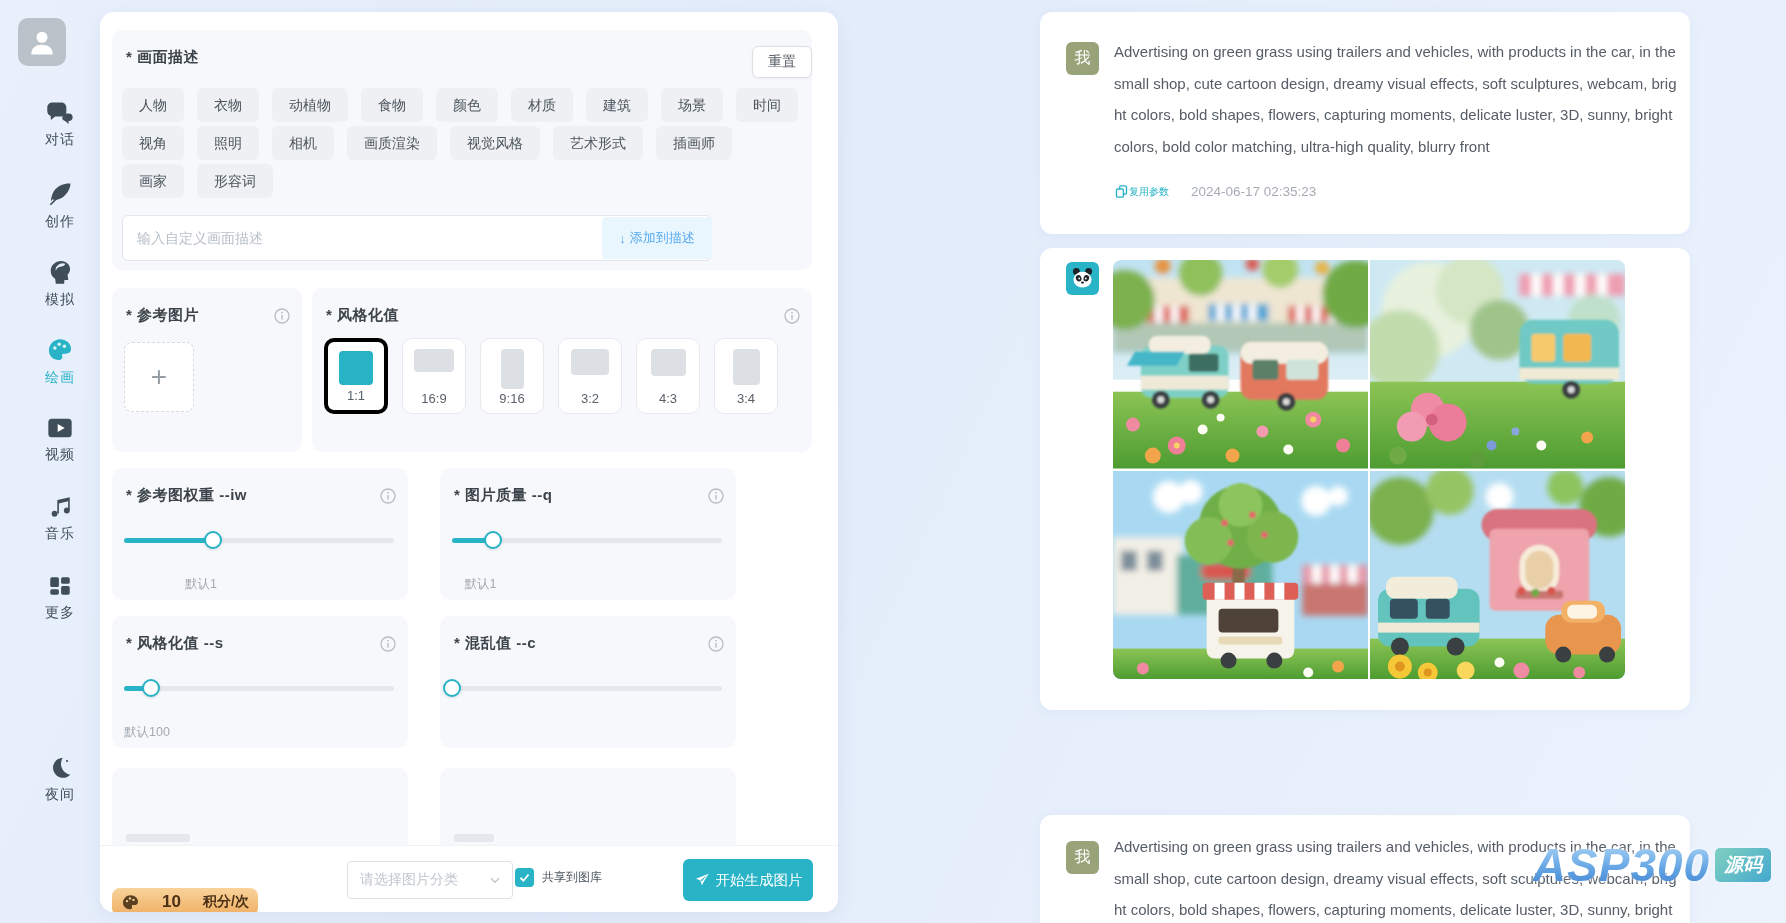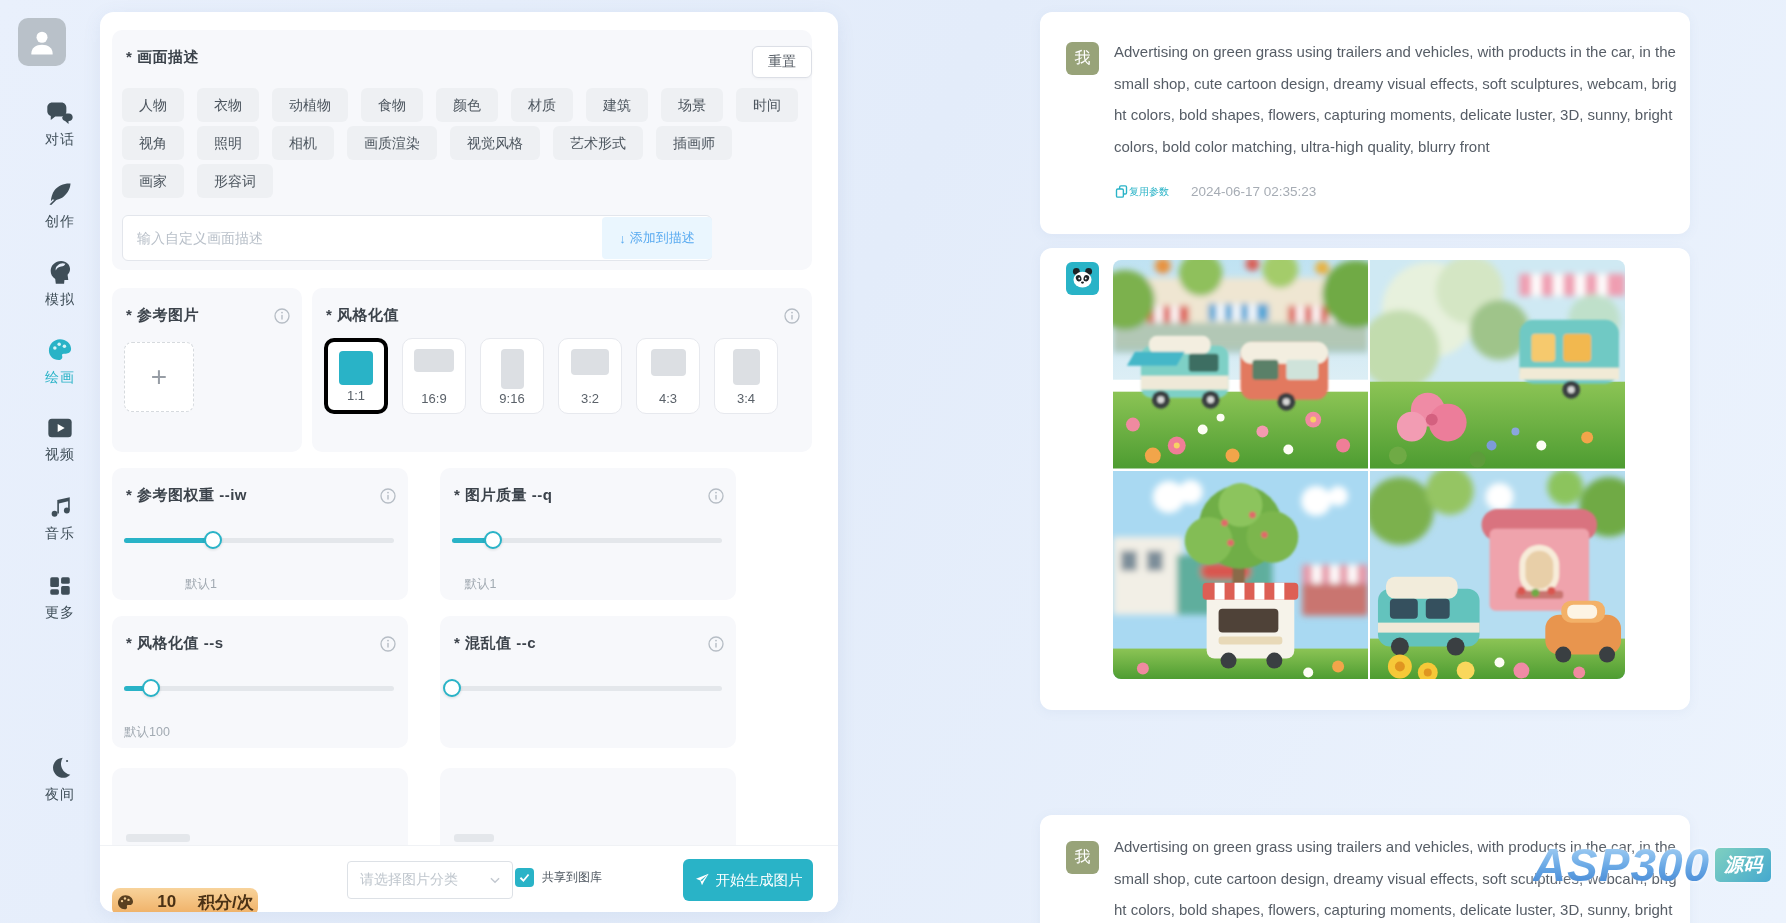--- a/index.html
+++ b/index.html
@@ -61,21 +61,21 @@
 
   .peek-panel { position:absolute; width:296px; height:90px; background:#f7f8fb; border-radius:10px; }
   .peek-smudge { position:absolute; left:14px; top:66px; width:64px; height:8px; background:#dcdfe4; border-radius:3px; opacity:.7; }
 
   .bottom-bar { position:absolute; left:0; top:833px; width:738px; height:67px; background:#fff;
                 border-top:1px solid #f0f2f5; }
   .cost-badge { position:absolute; left:12px; top:12px; width:146px; height:28px;
                 background:linear-gradient(180deg,#f8d39b,#efae63); border-radius:8px;
                 display:flex; align-items:center; justify-content:center; gap:22px; color:#4a3115;margin-top:30px; }
   .cost-badge .num { font-size:17px; font-weight:700; }
-  .cost-badge .suf { font-size:17px; font-weight:600; }
+  .cost-badge .suf { font-size:14px; font-weight:600; }
   .cat-select { position:absolute; left:247px; top:15px; width:166px; height:38px; background:#fff;
                 border:1px solid #dde1e6; border-radius:4px; display:flex; align-items:center;
                 padding:0 10px 0 12px; cursor:pointer; }
   .cat-select .ph { flex:1; font-size:14px; color:#bfc6cd; }
   .share-wrap { position:absolute; left:415px; top:22px; display:flex; align-items:center; gap:8px; cursor:pointer; }
   .share-box { width:19px; height:19px; background:#29b3c7; border-radius:4px; display:flex;
                align-items:center; justify-content:center; }
   .share-lbl { font-size:12px; color:#4c555e; }
   .gen-btn { position:absolute; left:583px; top:13px; width:130px; height:42px; background:#29b3c7;
              border:none; border-radius:6px; color:#fff; font-size:14.5px; cursor:pointer;

